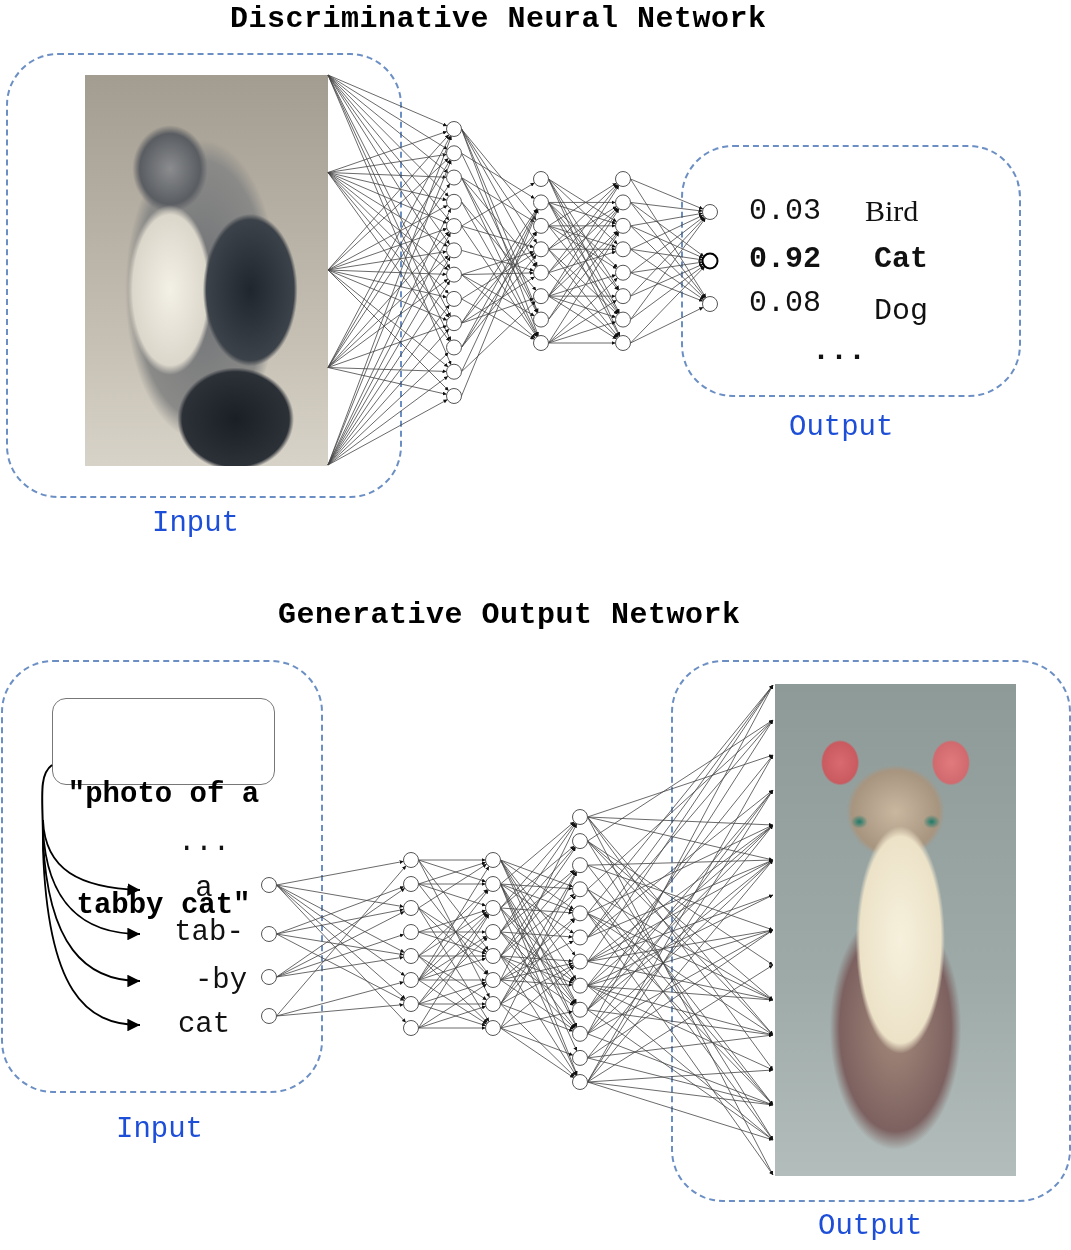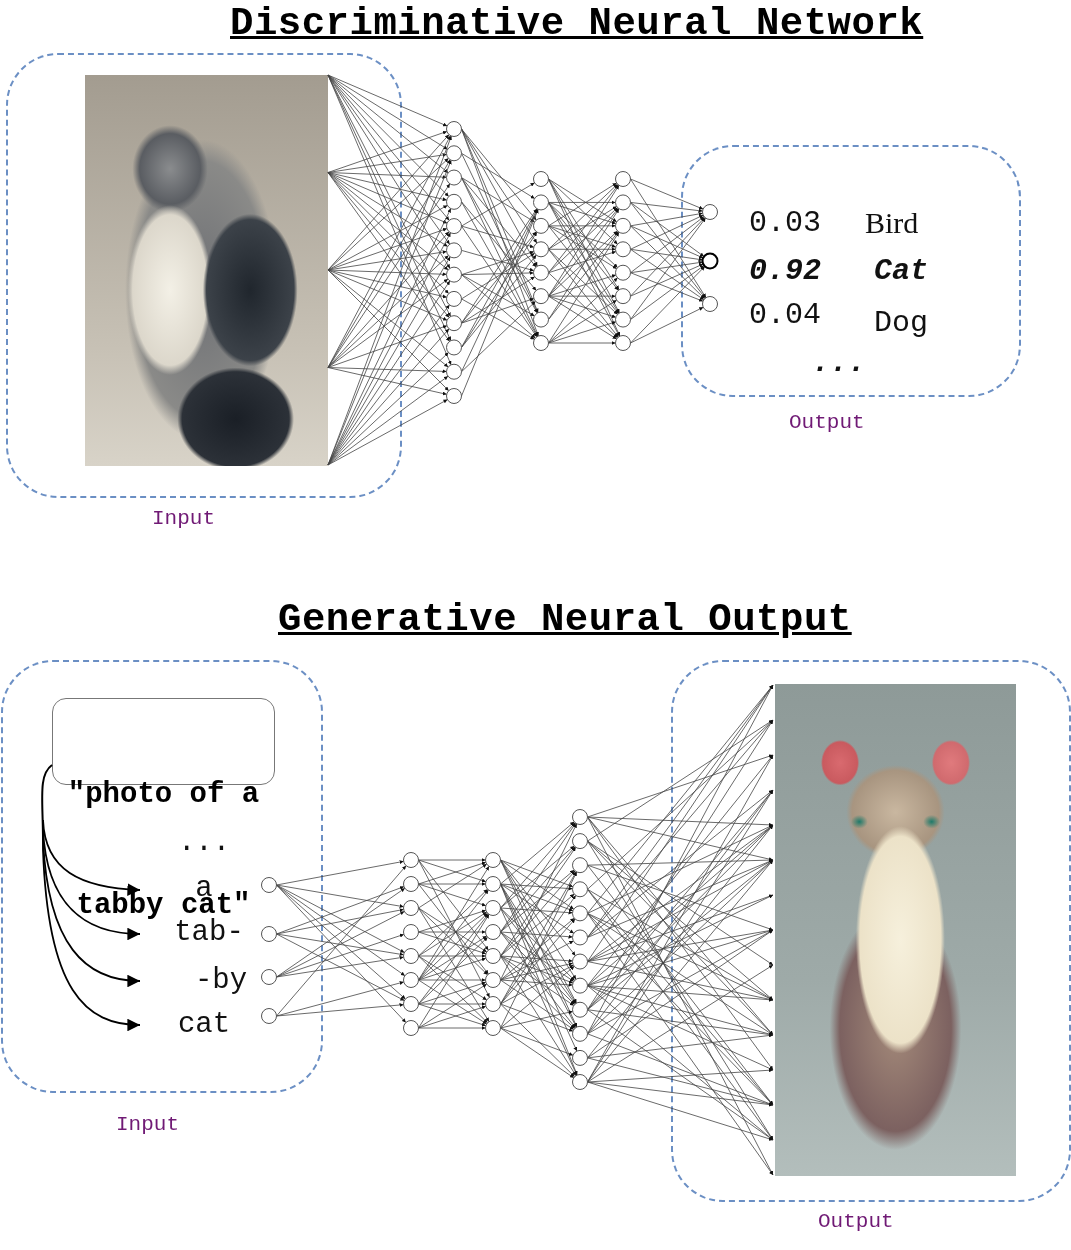--- a/index.html
+++ b/index.html
@@ -1,23 +1,23 @@
 <!DOCTYPE html>
 <html><head>
 <meta charset="utf-8">
 <style>
   html, body { margin:0; padding:0; background:#ffffff; }
   body { width:1071px; height:1250px; position:relative; overflow:hidden;
          font-family:"Liberation Mono","DejaVu Sans Mono",monospace; }
   .abs { position:absolute; }
-  .title { font-weight:bold; font-size:39px; color:#000; white-space:nowrap; letter-spacing:0.5px;text-decoration:underline; }
-  .caption { font-size:21px; color:#701a75; white-space:nowrap; }
+  .title { font-weight:bold; font-size:30px; color:#000; white-space:nowrap; letter-spacing:0.5px; }
+  .caption { font-size:29px; color:#1d4ed8; white-space:nowrap; }
   .dash-box { position:absolute; border:2.5px dashed #6b8fc4; border-radius:52px; box-sizing:border-box; }
-  .out-row { font-size:30px; color:#111; white-space:pre;margin-top:12px; }
-  .out-row.bold { font-weight:bold;font-style:italic; }
+  .out-row { font-size:30px; color:#111; white-space:pre; }
+  .out-row.bold { font-weight:bold; }
   .token { font-size:29px; color:#111; white-space:nowrap; text-align:center; width:90px; }
   .prompt { border:1.2px solid #777; border-radius:14px; background:#fff; font-weight:bold; font-size:29px;
             line-height:37px; text-align:center; padding:3px 10px; box-sizing:border-box; white-space:pre; }
   svg.net { position:absolute; left:0; top:0; }
   .img-cat-top { position:absolute; left:85px; top:75px; width:243px; height:391px;
     background:
       radial-gradient(ellipse 40% 22% at 62% 88%, #1a1f26 0%, #2c3138 55%, transparent 60%),
       radial-gradient(ellipse 30% 30% at 68% 55%, #20262d 0%, #3c4249 60%, transparent 65%),
       radial-gradient(ellipse 28% 35% at 35% 55%, #f3f0e6 0%, #dcd7cb 55%, transparent 62%),
       radial-gradient(ellipse 25% 18% at 35% 24%, #8a8c8e 0%, #5a5d62 50%, transparent 62%),
@@ -42,26 +42,26 @@
 
 <div class="dash-box" style="left:6px; top:53px; width:396px; height:445px;"></div>
 <div class="img-cat-top"></div>
 <div class="abs caption" style="left:152px; top:507px;">Input</div>
 
 <div class="dash-box" style="left:681px; top:145px; width:340px; height:252px;"></div>
 <div class="abs out-row" style="left:749px; top:194px;">0.03</div>
 <div class="abs out-row" style="left:865px; top:194px;font-family:Liberation Serif, serif;">Bird</div>
 <div class="abs out-row bold" style="left:749px; top:242px;">0.92</div>
 <div class="abs out-row bold" style="left:874px; top:242px;">Cat</div>
-<div class="abs out-row" style="left:749px; top:286px;">0.04</div>
+<div class="abs out-row" style="left:749px; top:286px;">0.08</div>
 <div class="abs out-row" style="left:874px; top:294px;">Dog</div>
 <div class="abs out-row bold" style="left:812px; top:334px;">...</div>
 <div class="abs caption" style="left:789px; top:411px;">Output</div>
 
-<div class="abs title" style="left:278px; top:598px;">Generative Neural Output</div>
+<div class="abs title" style="left:278px; top:598px;">Generative Output Network</div>
 
 <div class="dash-box" style="left:1px; top:660px; width:322px; height:433px;"></div>
 <div class="abs prompt" style="left:52px; top:698px; width:223px; height:87px;">
   <div>"photo of a</div>
   <div>tabby cat"</div>
 </div>
 <div class="abs token" style="left:159px; top:826px;">...</div>
 <div class="abs token" style="left:159px; top:872px;">a</div>
 <div class="abs token" style="left:164px; top:916px;">tab-</div>
 <div class="abs token" style="left:176px; top:964px;">-by</div>

